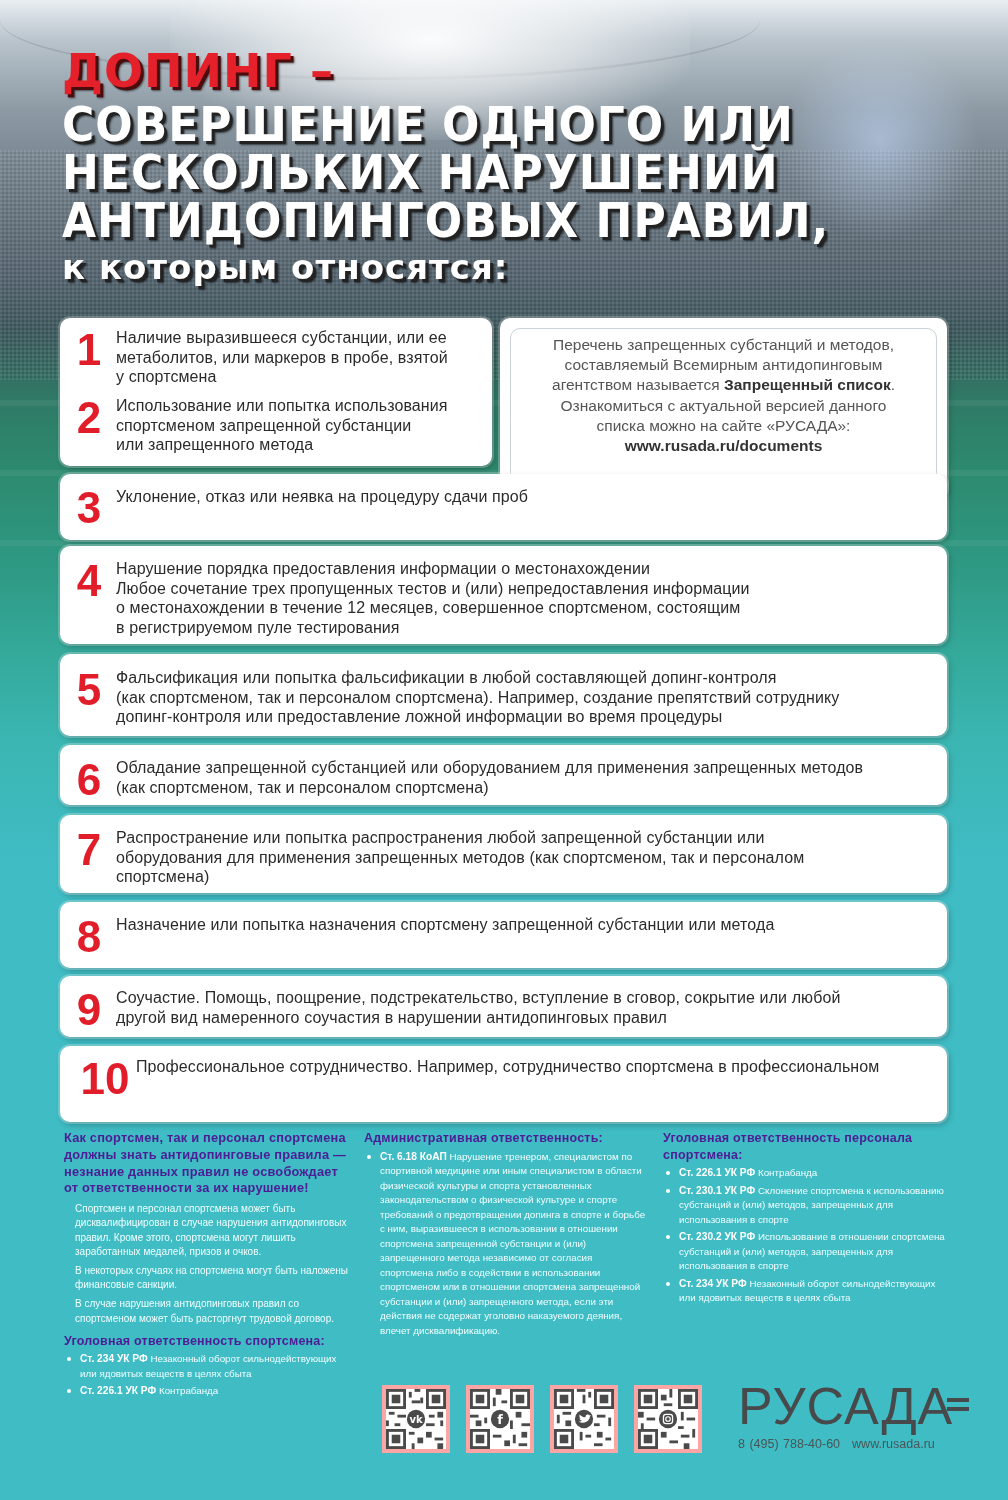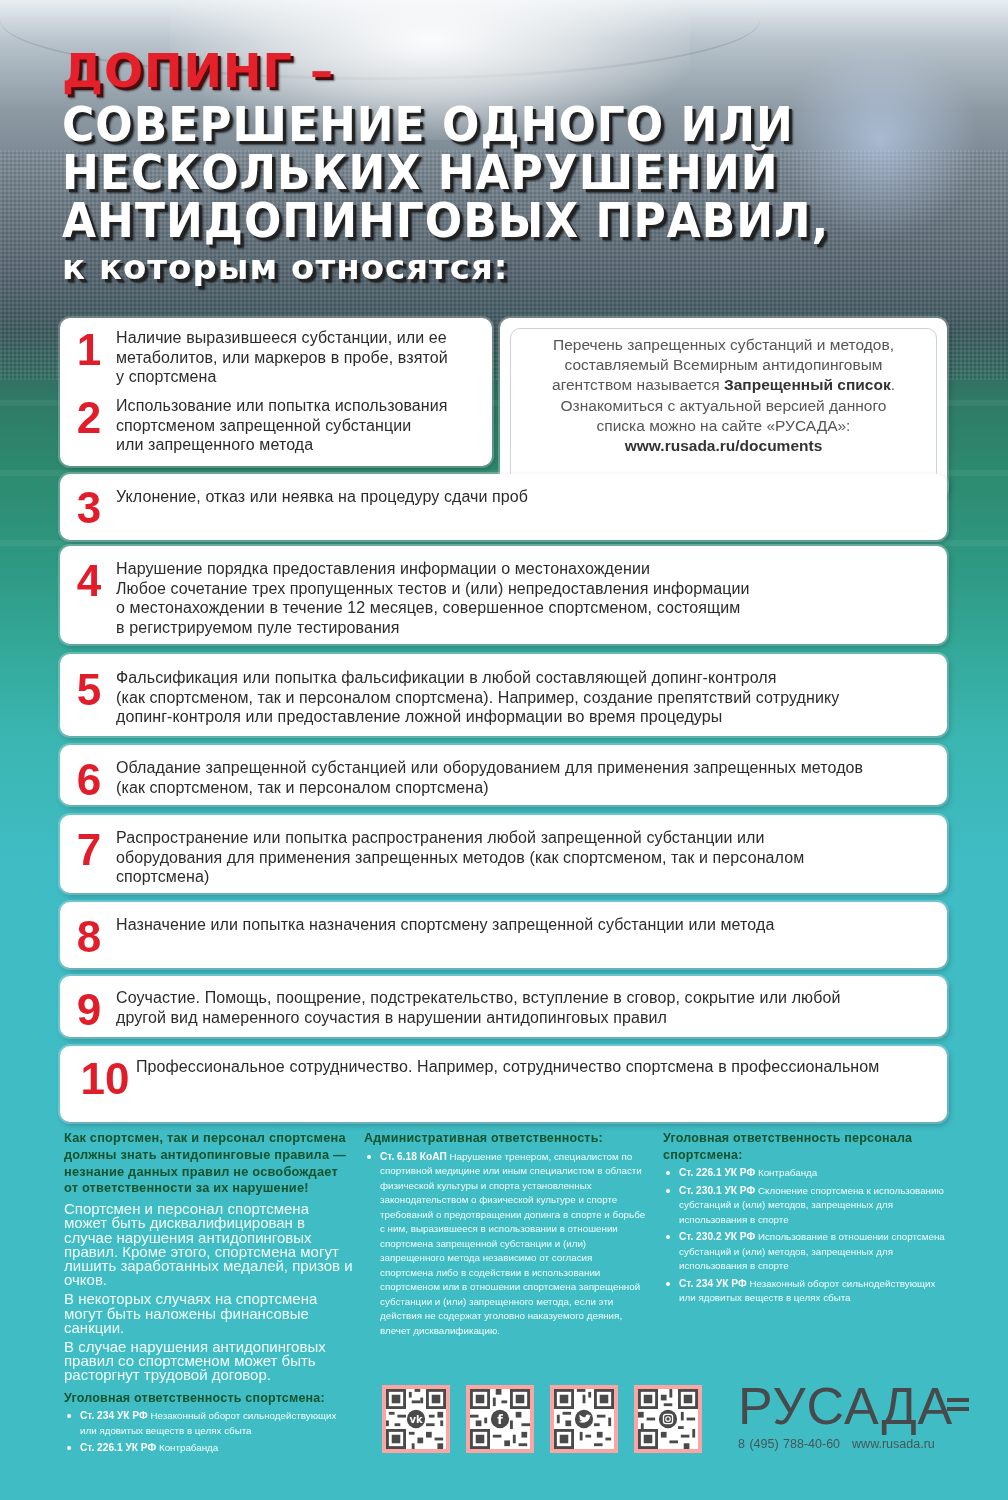--- a/index.html
+++ b/index.html
@@ -121,29 +121,29 @@
   }
   .info-inner b { color: #333; }
 
   
   .col {
     position: absolute; top: 1130px;
     font-family: "Liberation Sans", sans-serif;
     color: #ffffff;
   }
   .col-heading {
-    color: #14532d;
+    color: #4c1d95;
     font-weight: bold;
     font-size: 12.5px;
     line-height: 16.5px;
     letter-spacing: 0.2px;
   }
   .col-heading.big { font-size: 12.8px; line-height: 16.8px; }
   .col-par {
-    font-size: 15px; line-height: 14.2px; margin-top: 5px; color: #f2ffff;
+    font-size: 10px; line-height: 14.2px; margin-top: 5px; color: #f2ffff; margin-left: 11px;
   }
   .bul {
     position: relative; padding-left: 16px; font-size: 9.8px; line-height: 14.5px; margin-top: 3px; color: #f2ffff;
   }
   .bul::before {
     content: ""; position: absolute; left: 3px; top: 5px; width: 4px; height: 4px; border-radius: 50%; background: #ffffff;
   }
   .bul b { font-weight: bold; color: #ffffff; font-size: 10.2px; }
 
   

